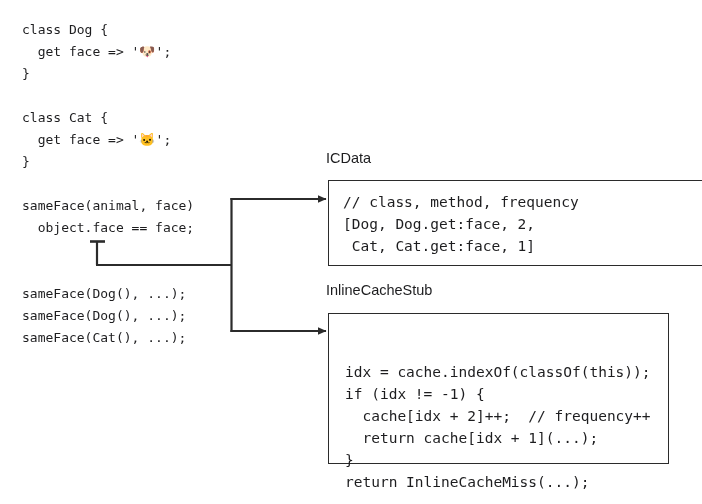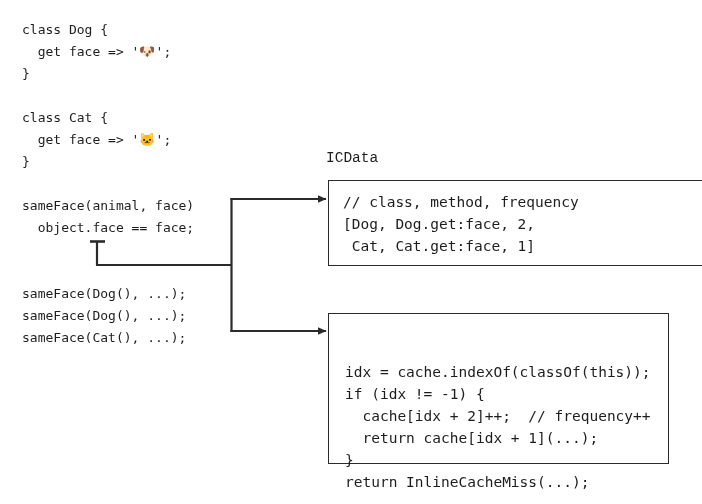--- a/index.html
+++ b/index.html
@@ -58,21 +58,21 @@
     left: 14px;
     top: 10px;
   }
   #stub-code {
     left: 16px;
     top: 12px;
     margin-top: 35px;
   }
   .box-label {
     position: absolute;
-    font-family: Liberation Mono, monospace;
+    font-family: Liberation Sans, sans-serif;
     font-size: 14.5px;
     line-height: 18px;
     color: #1d1d1f;
     white-space: pre;
   }
   #icdata-label {
     left: 326px;
     top: 149px;
   }
   #stub-label {
@@ -141,20 +141,21 @@
   </svg>
 
   <div class="box-label" id="icdata-label">ICData</div>
 
   <div class="box" id="icdata-box">
     <div class="box-code" id="icdata-code">// class, method, frequency
 [Dog, Dog.get:face, 2,
  Cat, Cat.get:face, 1]</div>
   </div>
 
+  <div class="box-label" id="stub-label">InlineCacheStub</div>
 
   <div class="box" id="stub-box">
     <div class="box-code" id="stub-code">idx = cache.indexOf(classOf(this));
 if (idx != -1) {
   cache[idx + 2]++;  // frequency++
   return cache[idx + 1](...);
 }
 return InlineCacheMiss(...);</div>
   </div>
 

